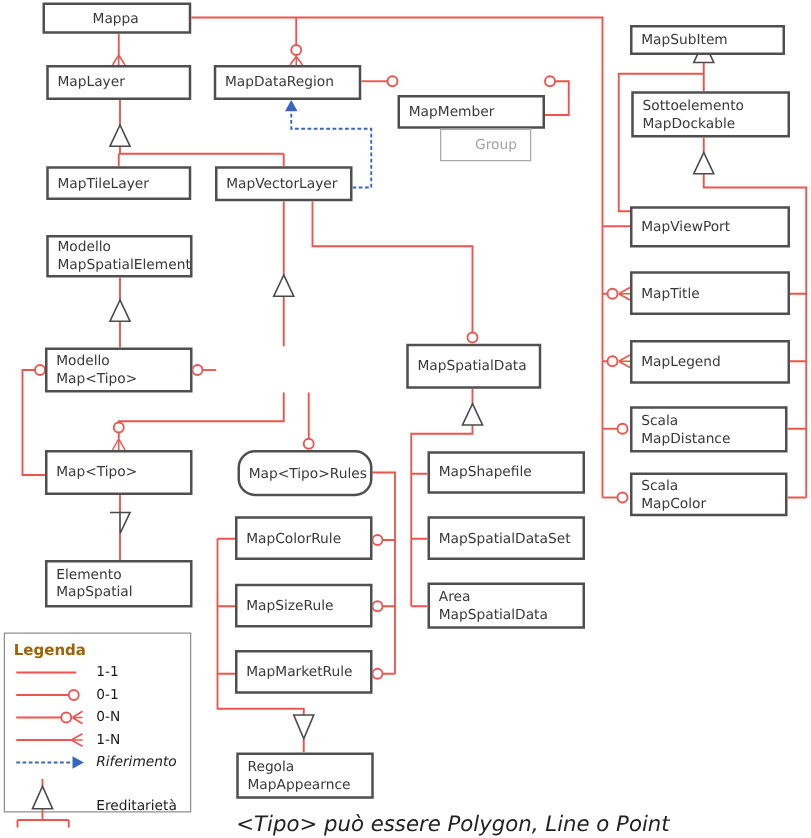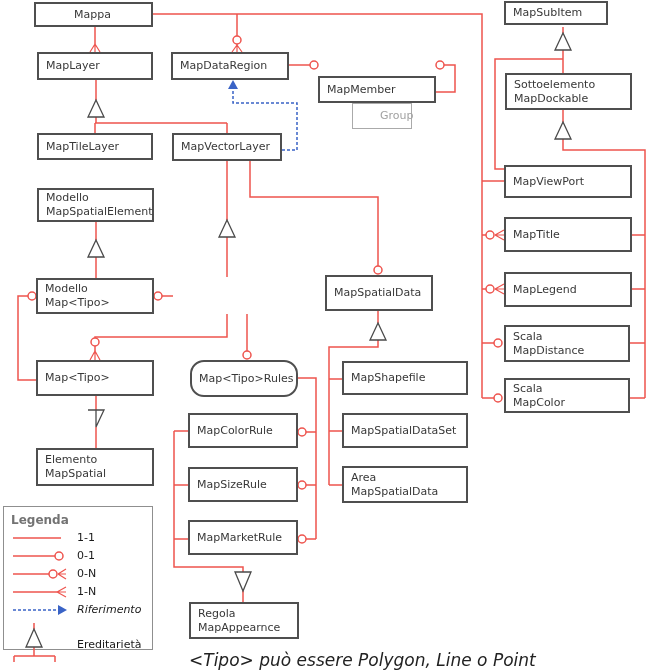--- a/index.html
+++ b/index.html
@@ -7,21 +7,21 @@
          font-family:"DejaVu Sans","Liberation Sans",sans-serif;overflow:hidden;}
   #edges{position:absolute;left:0;top:0;z-index:1;}
   #nodes{position:absolute;left:0;top:0;width:649px;height:670px;z-index:2;pointer-events:none;}
   .node{position:absolute;background:#fff;border:2px solid #4f4f4f;box-sizing:border-box;
         display:flex;flex-direction:column;justify-content:center;align-items:flex-start;
         padding:1px 4px 1px 7px;font-size:11px;line-height:14px;color:#383838;white-space:pre-line;}
   .node.center{align-items:center;padding-left:2px;}
   .node.gray{border:1.5px solid #aaaaaa;color:#a2a2a2;}
   #legend-box{position:absolute;left:3px;top:506px;width:150px;height:144px;box-sizing:border-box;
         border:1.5px solid #8f8f8f;background:#fff;z-index:3;font-size:11px;color:#1a1a1a;}
-  #legend-title{font-weight:bold;font-size:12px;color:#737373;margin:6px 0 4px 7px;}
+  #legend-title{font-weight:bold;font-size:12px;color:#a16207;margin:6px 0 4px 7px;}
   .legend-row{display:flex;align-items:flex-start;height:18px;margin-left:7px;}
   .legend-row .glyph{width:60px;flex:0 0 60px;}
   .legend-row .lab{margin-left:6px;}
   .legend-row .lab.it{font-style:italic;}
   #legend-inherit{display:flex;align-items:center;margin-left:7px;margin-top:2px;}
   #footnote{position:absolute;left:189px;top:650px;z-index:3;font-size:17px;font-style:italic;color:#222;white-space:nowrap;}
 </style>
 </head>
 <body>
 
@@ -160,42 +160,42 @@
       <polygon points="563,33 555,50 571,50"></polygon>
       <polygon points="563,122 555,139 571,139"></polygon>
     </g>
   </svg>
 
   <div id="nodes">
       <div class="node center" style="left: 34px; top: 2px; width: 119px; height: 25px;">Mappa</div>
       <div class="node" style="left: 37px; top: 52px; width: 116px; height: 28px;">MapLayer</div>
       <div class="node" style="left: 171px; top: 52px; width: 118px; height: 28px;">MapDataRegion</div>
       <div class="node" style="left: 318px; top: 52px; width: 118px; height: 27px; margin-top: 24px;">MapMember</div>
-      <div class="node gray" style="left: 352px; top: 103px; width: 60px; height: 26px; padding-left: 27px;">Group</div>
+      <div class="node gray" style="left: 352px; top: 103px; width: 73px; height: 26px; padding-left: 27px;">Group</div>
       <div class="node" style="left: 37px; top: 133px; width: 116px; height: 27px;">MapTileLayer</div>
       <div class="node" style="left: 172px; top: 133px; width: 110px; height: 28px;">MapVectorLayer</div>
       <div class="node" style="left: 37px; top: 188px; width: 117px; height: 34px;">Modello
 MapSpatialElement</div>
       <div class="node" style="left: 36px; top: 278px; width: 118px; height: 36px;">Modello
 Map&lt;Tipo&gt;</div>
       <div class="node" style="left: 325px; top: 275px; width: 108px; height: 36px;">MapSpatialData</div>
       <div class="node" style="left: 36px; top: 360px; width: 118px; height: 36px;">Map&lt;Tipo&gt;</div>
       <div class="node" style="left: 190px; top: 360px; width: 108px; height: 37px; border-radius: 14px;">Map&lt;Tipo&gt;Rules</div>
       <div class="node" style="left: 342px; top: 361px; width: 126px; height: 34px;">MapShapefile</div>
       <div class="node" style="left: 342px; top: 413px; width: 126px; height: 35px;">MapSpatialDataSet</div>
       <div class="node" style="left: 342px; top: 466px; width: 126px; height: 37px;">Area
 MapSpatialData</div>
       <div class="node" style="left: 36px; top: 448px; width: 118px; height: 38px;">Elemento
 MapSpatial</div>
       <div class="node" style="left: 188px; top: 413px; width: 110px; height: 35px;">MapColorRule</div>
       <div class="node" style="left: 188px; top: 467px; width: 110px; height: 35px;">MapSizeRule</div>
       <div class="node" style="left: 188px; top: 520px; width: 110px; height: 35px;">MapMarketRule</div>
       <div class="node" style="left: 189px; top: 602px; width: 110px; height: 37px;">Regola
 MapAppearnce</div>
-      <div class="node" style="left: 504px; top: 1px; width: 104px; height: 24px;">MapSubItem</div>
+      <div class="node" style="left: 504px; top: 20px; width: 124px; height: 24px;">MapSubItem</div>
       <div class="node" style="left: 505px; top: 73px; width: 127px; height: 37px;">Sottoelemento
 MapDockable</div>
       <div class="node" style="left: 504px; top: 165px; width: 128px; height: 33px;">MapViewPort</div>
       <div class="node" style="left: 504px; top: 217px; width: 128px; height: 35px;">MapTitle</div>
       <div class="node" style="left: 504px; top: 272px; width: 128px; height: 35px;">MapLegend</div>
       <div class="node" style="left: 504px; top: 325px; width: 126px; height: 37px;">Scala
 MapDistance</div>
       <div class="node" style="left: 504px; top: 378px; width: 126px; height: 35px;">Scala
 MapColor</div>
     </div>

